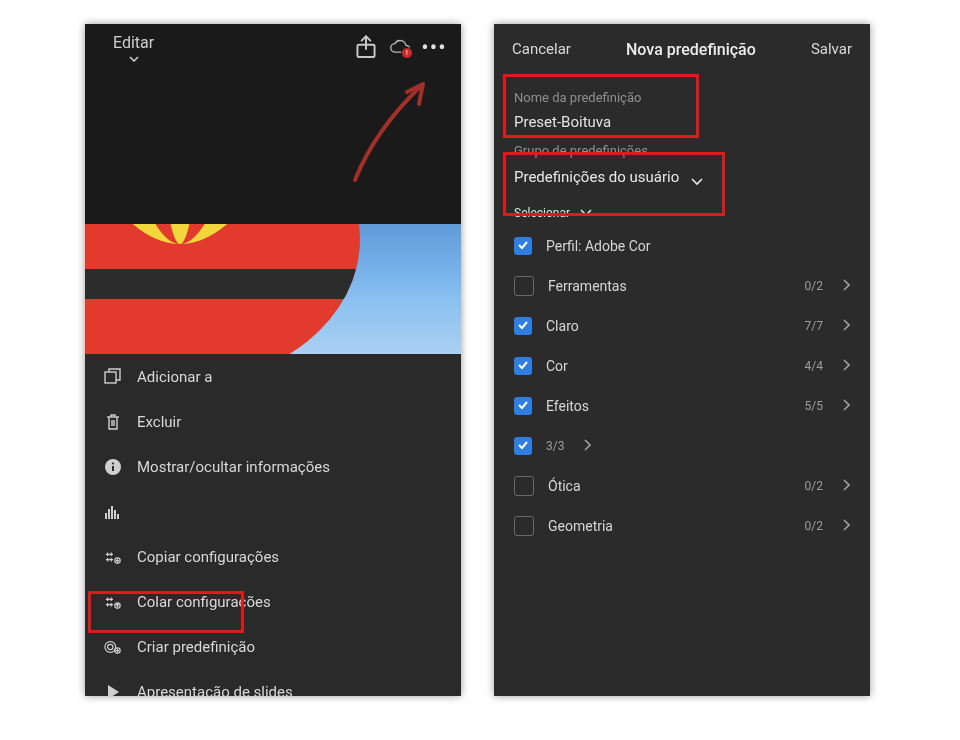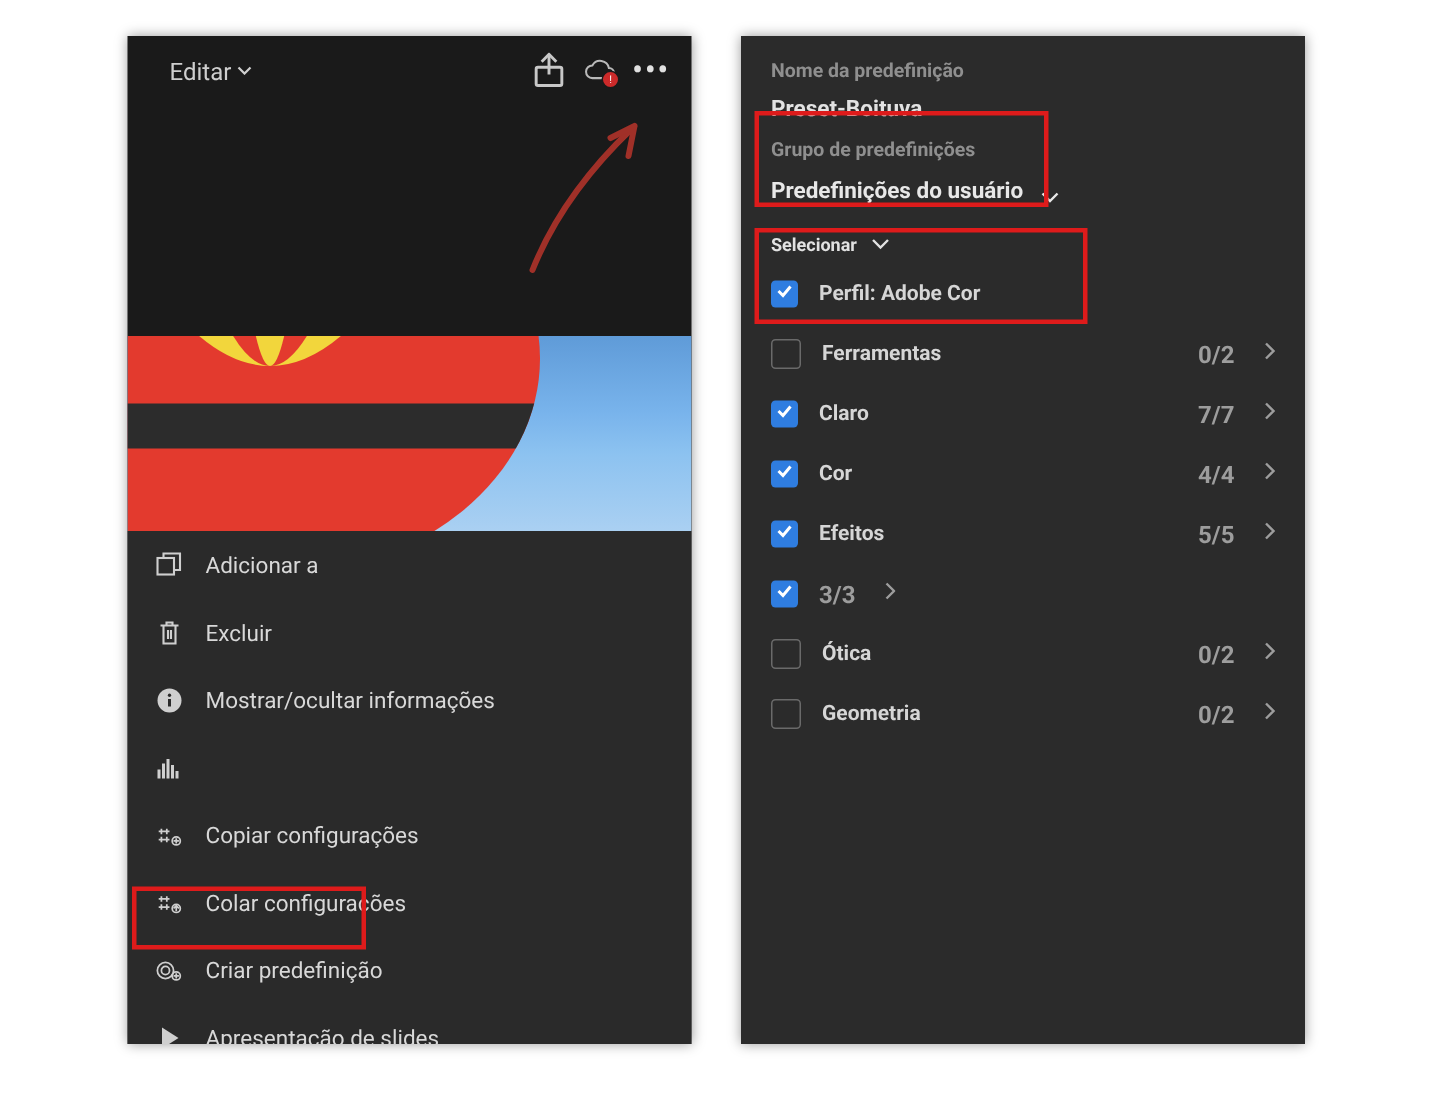--- a/index.html
+++ b/index.html
@@ -3,55 +3,55 @@
 <meta charset="utf-8">
 <style>
   html,body{margin:0;padding:0;background:#fff;font-family:-apple-system,BlinkMacSystemFont,"Segoe UI",Roboto,Helvetica,Arial,sans-serif;}
   .stage{width:960px;height:740px;position:relative;background:#fff;}
   .phone{position:absolute;top:24px;width:376px;height:672px;background:#1c1c1c;box-shadow:0 0 8px rgba(0,0,0,.4);overflow:hidden;}
   .phone.left{left:85px;background:#1a1a1a;}
   .phone.right{left:494px;background:#2b2b2b;}
   
   .l-top{height:46px;display:flex;align-items:center;padding:0 16px;color:#b8b8b8;}
   .l-back{font-size:20px;margin-right:12px;color:#c8c8c8;}
-  .l-title{font-size:16px;color:#cfcfcf;display:flex;align-items:center;gap:4px;}
+  .l-title{font-size:16px;color:#cfcfcf;display:flex;align-items:center;gap:4px;flex-direction:column;}
   .l-top-sp{flex:1;}
   .l-top .tico{width:22px;height:22px;display:flex;align-items:center;justify-content:center;margin-left:12px;color:#c8c8c8;}
   .l-top .dots{font-size:22px;letter-spacing:1px;color:#e0e0e0;}
   .cloud-err{position:relative;width:24px;height:22px;}
   .cloud-err svg{width:24px;height:18px;}
   .cloud-err .badge{position:absolute;right:-2px;bottom:-1px;width:10px;height:10px;background:#cc2a2a;border-radius:50%;border:1px solid #1a1a1a;font-size:7px;color:#fff;display:flex;align-items:center;justify-content:center;}
   .arrow{position:absolute;top:46px;right:16px;width:120px;height:120px;pointer-events:none;}
   .l-img{position:absolute;top:200px;left:0;right:0;height:130px;overflow:hidden;background:linear-gradient(180deg,#5f9bd8 0%,#79b4ec 40%,#8cc2f0 60%,#aad0f2 100%);}
   .balloon{position:absolute;left:-90px;bottom:-30px;width:370px;height:260px;}
   .l-menu{position:absolute;top:330px;left:0;right:0;bottom:0;background:#2a2a2a;}
   .mitem{height:45px;display:flex;align-items:center;padding:0 18px;color:#d8d8d8;font-size:15px;gap:14px;}
   .mitem .mico{width:20px;height:20px;display:inline-flex;align-items:center;justify-content:center;color:#cfcfcf;}
   .mitem svg{width:18px;height:18px;}
   .hl-red{border:3px solid #de1b1b;}
   .l-hl{position:absolute;top:591px;left:88px;width:150px;height:36px;pointer-events:none;}
   
   .r-top{height:50px;display:flex;align-items:center;justify-content:space-between;padding:0 18px;color:#ccc;}
   .r-top .btn{font-size:15px;color:#d8d8d8;}
   .r-top .ttl{font-size:16px;color:#ededed;font-weight:500;}
-  .r-body{padding:10px 0 0 0;font-weight:bold;}
+  .r-body{padding:10px 0 0 0;}
   .field{padding:6px 20px;}
   .flabel{font-size:13px;color:#8f8f8f;margin-bottom:8px;}
   .fvalue{font-size:15px;color:#e2e2e2;}
   .grp{padding:6px 20px 10px 20px;}
   .grp .flabel{margin-bottom:10px;}
   .grp .drop{font-size:15px;color:#e8e8e8;display:flex;align-items:flex-end;gap:12px;}
   .sel-row{padding:10px 20px 6px 20px;font-size:12px;color:#e2e2e2;display:flex;align-items:center;gap:10px;}
   .opts{padding:0 8px;}
   .orow{height:40px;display:flex;align-items:center;padding:0 12px;gap:14px;font-size:14px;color:#d6d6d6;}
   .orow .cb{width:18px;height:18px;border-radius:3px;display:inline-flex;align-items:center;justify-content:center;flex:0 0 18px;}
   .cb.on{background:#2f7de0;}
   .cb.off{border:1px solid #6a6a6a;}
   .orow .olabel{flex:1;}
-  .orow .cnt{font-size:16px;color:#9d9d9d;margin-right:6px;}
+  .orow .cnt{font-size:12px;color:#9d9d9d;margin-right:6px;}
   .orow .chev{color:#9d9d9d;font-size:14px;}
   .check svg{width:12px;height:12px;}
   .r-hl1{position:absolute;top:74px;left:503px;width:190px;height:58px;pointer-events:none;}
   .r-hl2{position:absolute;top:152px;left:503px;width:216px;height:58px;pointer-events:none;}
 </style>
 </head>
 <body>
 
 <div class="stage">
 
@@ -190,20 +190,25 @@
             </svg>
         </span>
         <span>Apresentação de slides</span>
       </div>
     </div>
   </div>
   <div class="hl-red l-hl"></div>
 
   <div class="phone right">
 
+    <div class="r-top">
+      <span class="btn">Cancelar</span>
+      <span class="ttl">Nova predefinição</span>
+      <span class="btn">Salvar</span>
+    </div>
     <div class="r-body">
       <div class="field">
         <div class="flabel">Nome da predefinição</div>
         <div class="fvalue">Preset-Boituva</div>
       </div>
       <div class="grp">
         <div class="flabel">Grupo de predefinições</div>
         <div class="drop">
           <span>Predefinições do usuário</span>
           <svg width="12" height="8" viewBox="0 0 12 8">

